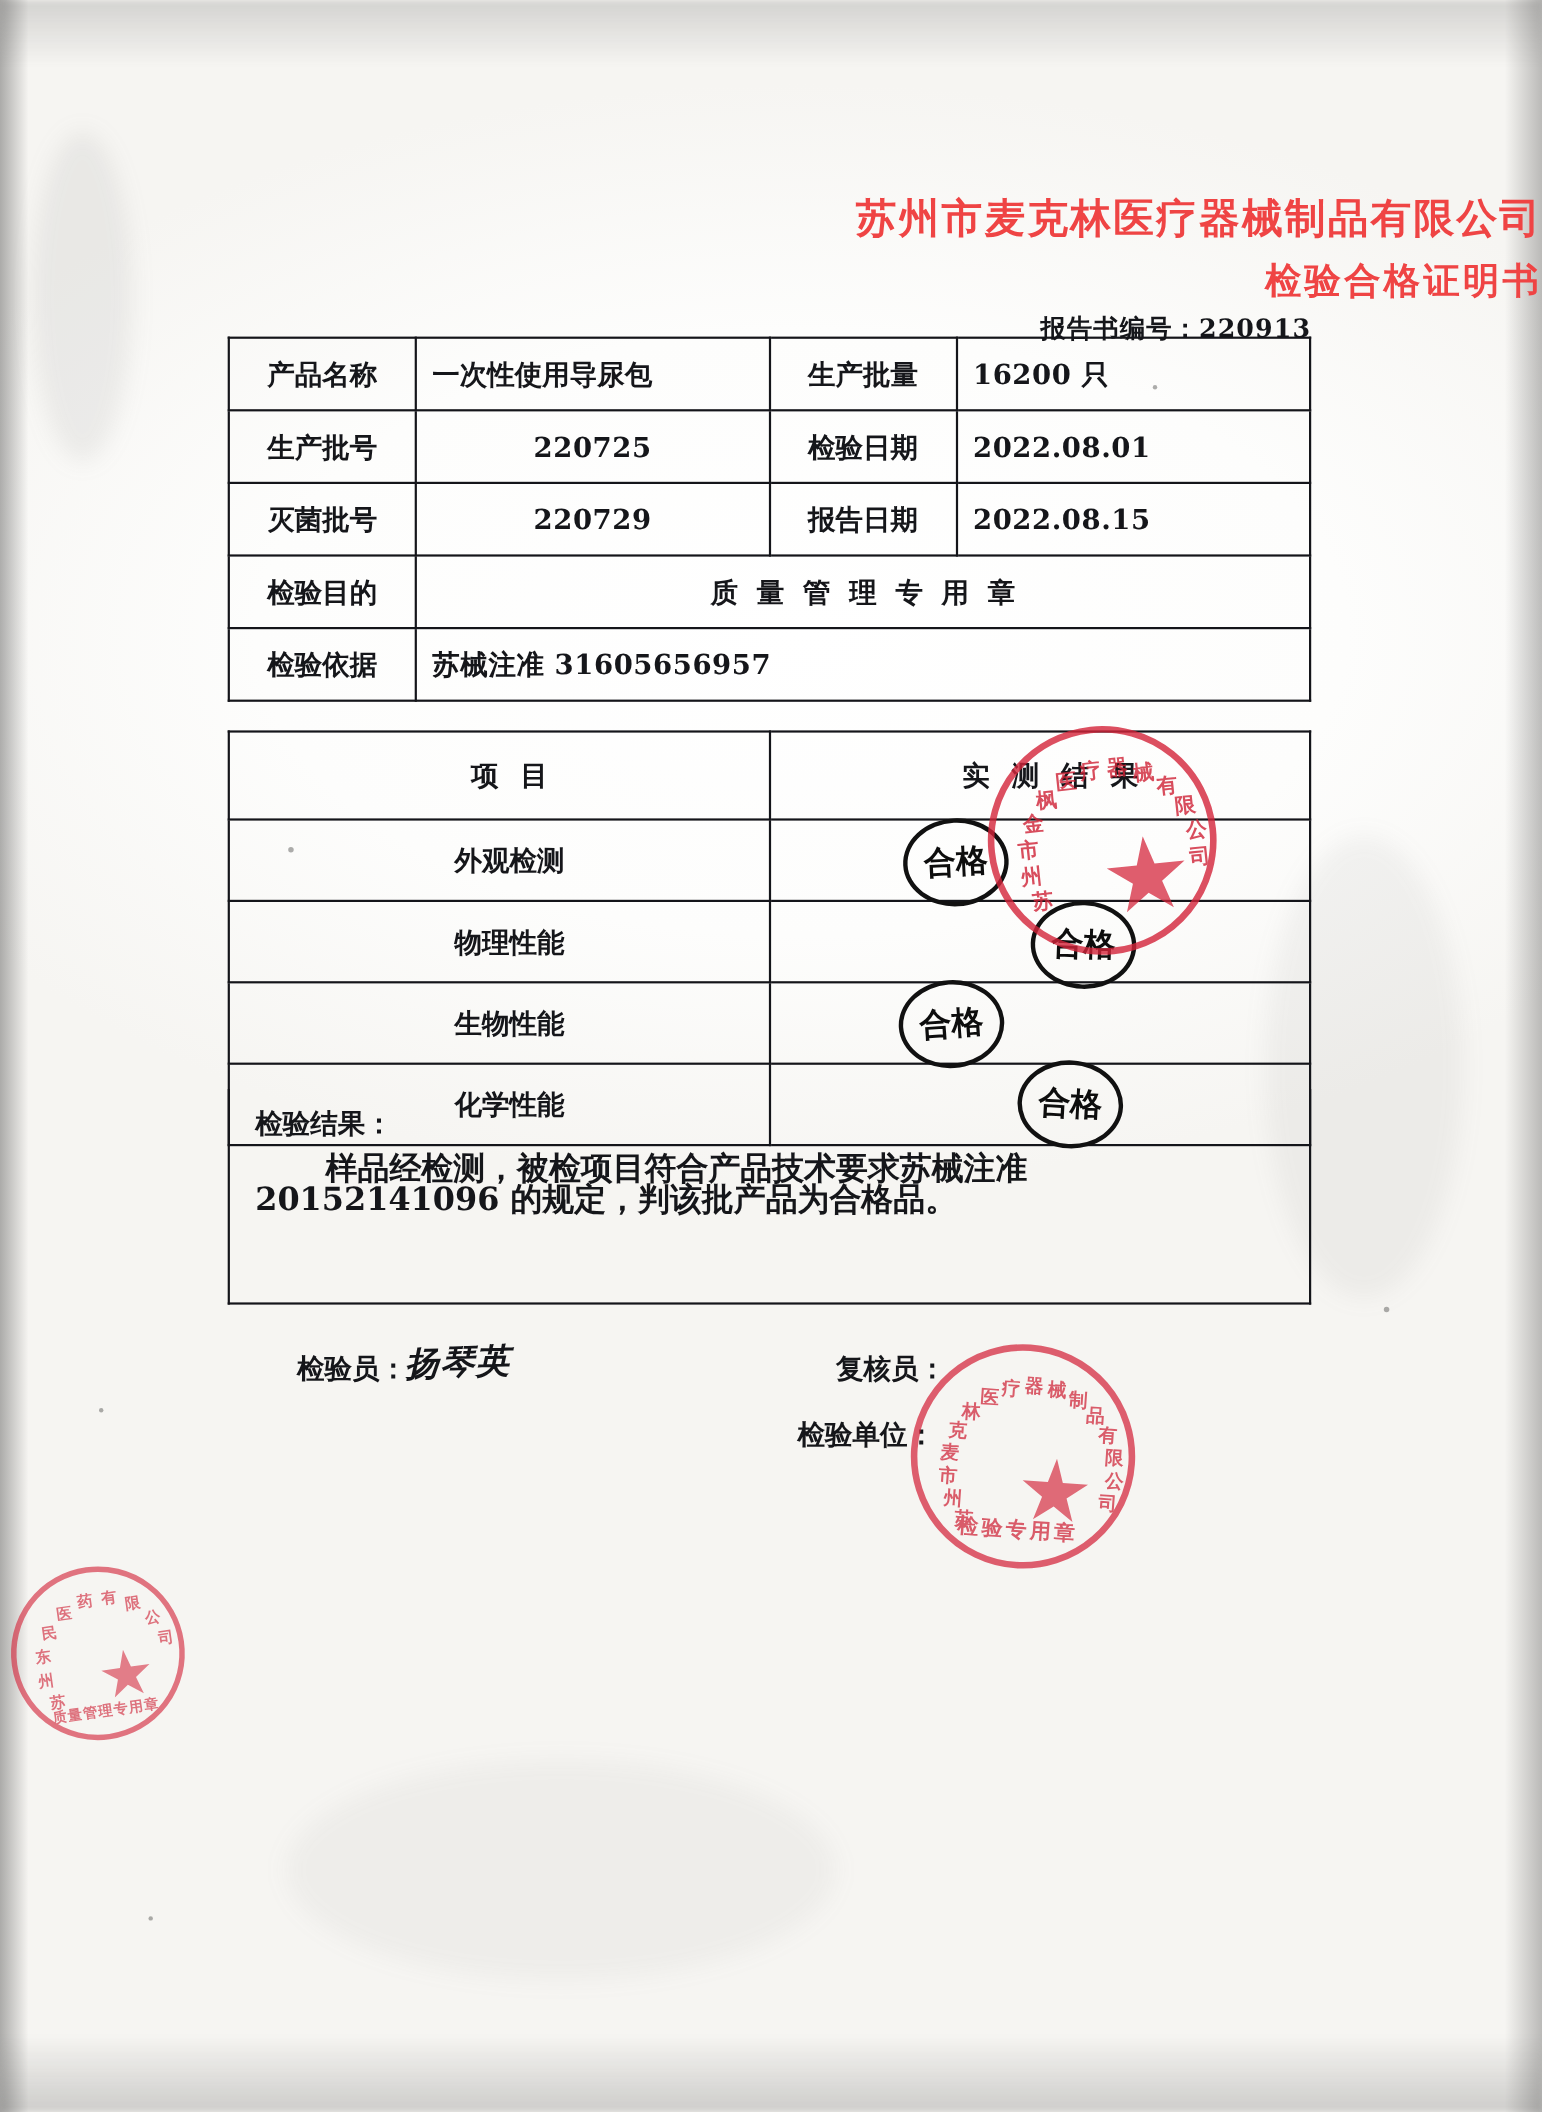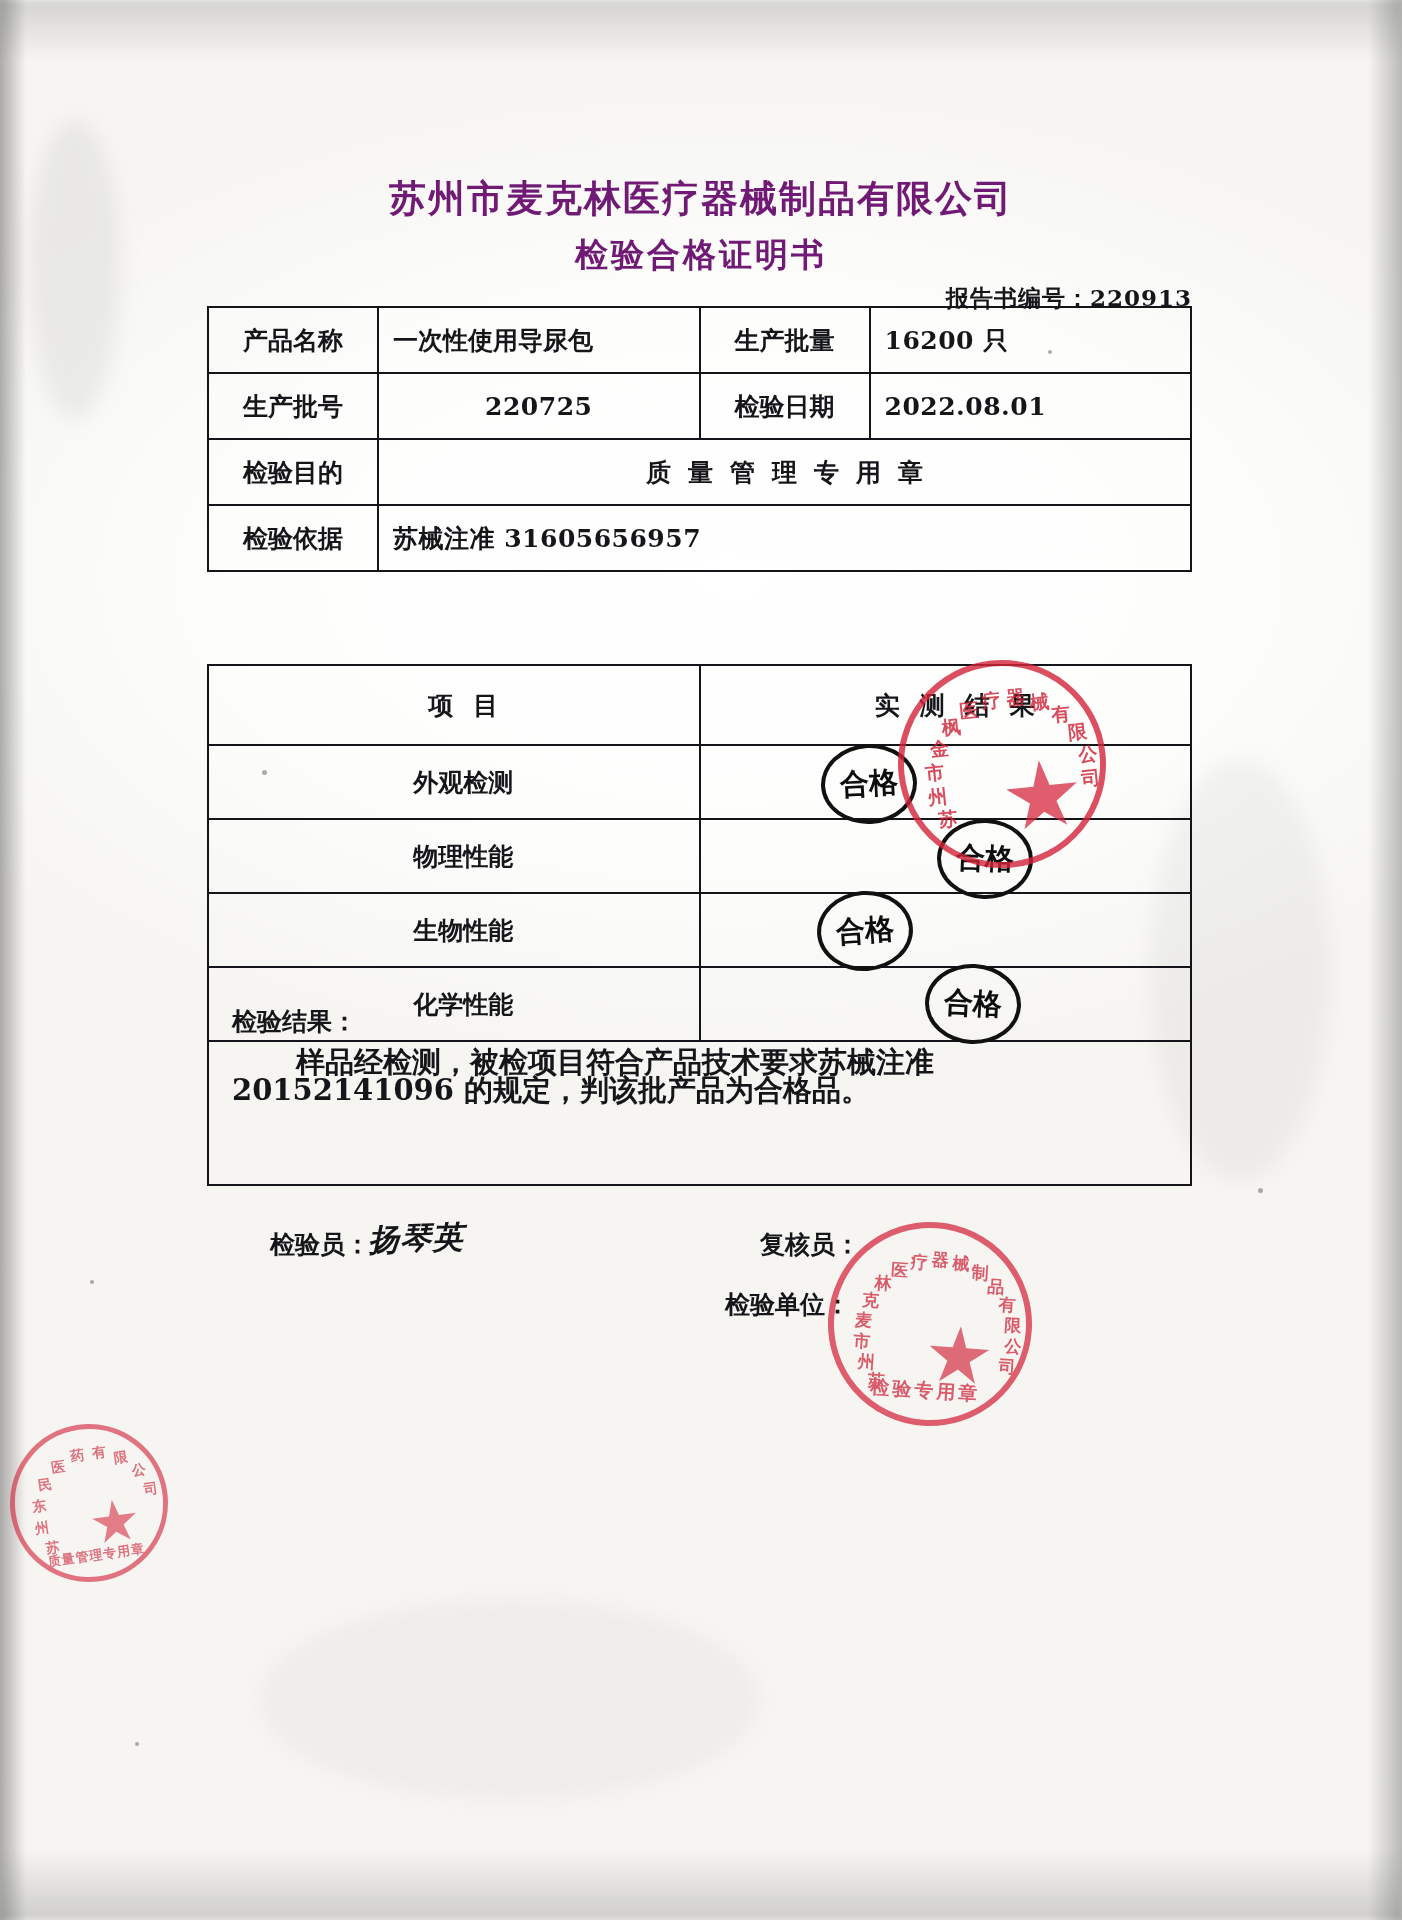--- a/index.html
+++ b/index.html
@@ -19,24 +19,24 @@
   
   .streak{position:absolute;background:rgba(140,140,140,.07);filter:blur(3px);}
   .smudge{position:absolute;border-radius:50%;filter:blur(10px);}
   .edge-dark{position:absolute;background:linear-gradient(90deg,rgba(60,60,60,.40),rgba(60,60,60,0));}
   .speck{position:absolute;background:#6a6a68;border-radius:50%;opacity:.55;}
 
   
   #sheet{position:absolute;left:0;top:0;width:1402px;height:1920px;}
 
   .hdr{
-    text-align:center;
+    text-align:right;
     font-family:"DejaVu Serif","Liberation Serif",serif;
     font-weight:700;
-    color:#701a75;
+    color:#ef4444;
   }
   #company-title{
     position:absolute;left:0;right:0;top:174px;
     font-size:37px;letter-spacing:2px;
   }
   #doc-subtitle{
     position:absolute;left:0;right:0;top:233px;
     font-size:33px;letter-spacing:3px;
   }
   #report-no{
@@ -191,20 +191,26 @@
         <td class="lbl">产品名称</td>
         <td class="val">一次性使用导尿包</td>
         <td class="lbl">生产批量</td>
         <td class="val mono-num">16200 只</td>
       </tr>
       <tr class="rowh">
         <td class="lbl">生产批号</td>
         <td class="val center mono-num">220725</td>
         <td class="lbl">检验日期</td>
         <td class="val mono-num">2022.08.01</td>
+      </tr>
+      <tr class="rowh">
+        <td class="lbl">灭菌批号</td>
+        <td class="val center mono-num">220729</td>
+        <td class="lbl">报告日期</td>
+        <td class="val mono-num">2022.08.15</td>
       </tr>
       <tr class="rowh">
         <td class="lbl">检验目的</td>
         <td class="purpose" colspan="3">质量管理专用章</td>
       </tr>
       <tr class="rowh">
         <td class="lbl">检验依据</td>
         <td class="val mono-num" colspan="3">苏械注准 31605656957</td>
       </tr>
     </tbody>

